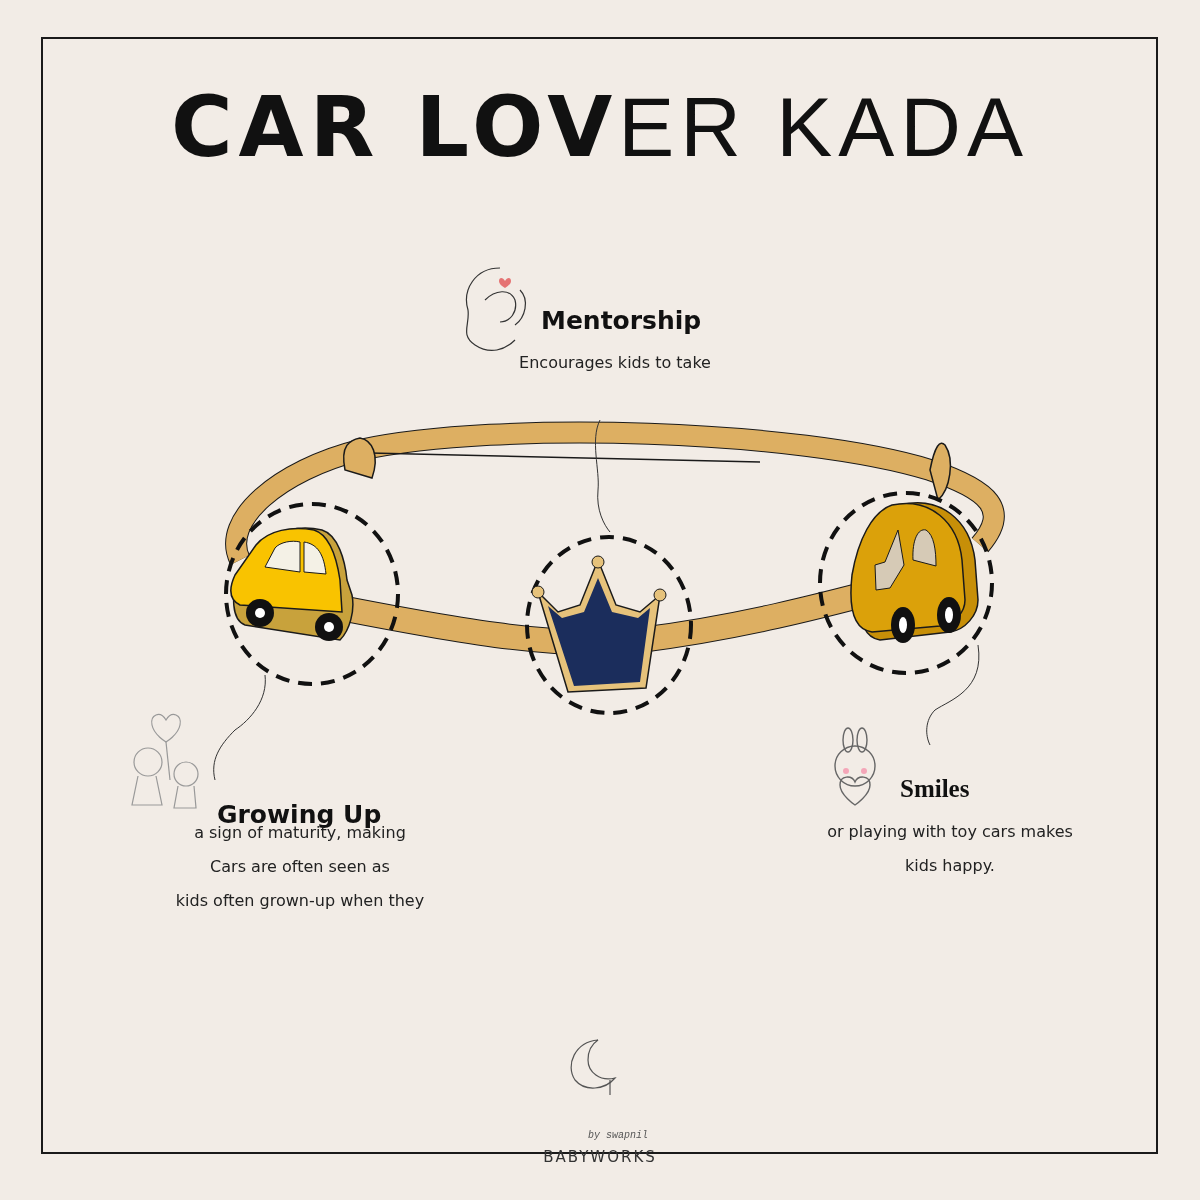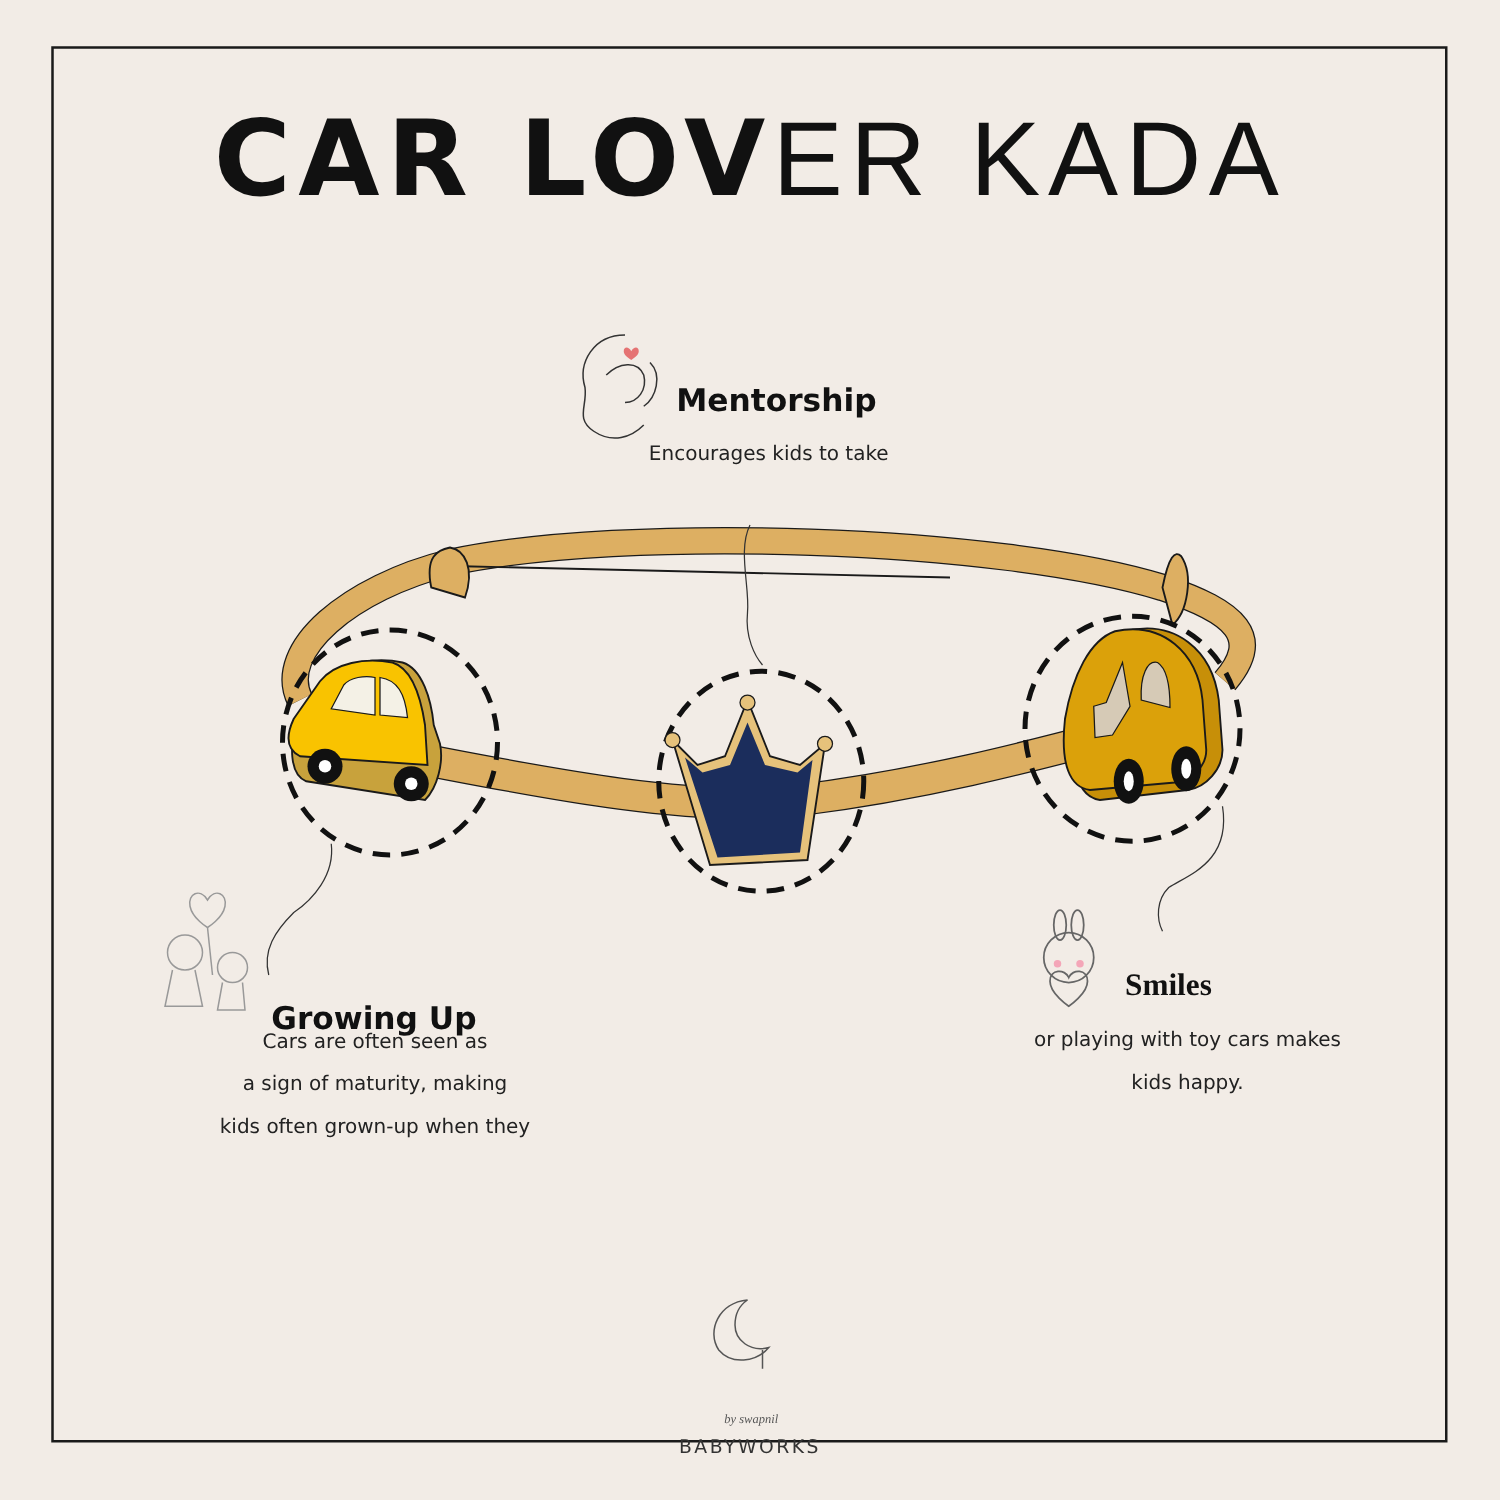--- a/index.html
+++ b/index.html
@@ -6,21 +6,21 @@
   body{width:1200px;height:1200px;background:#f2ece6;position:relative;overflow:hidden;font-family:"DejaVu Sans",sans-serif;color:#111;}
   .frame{position:absolute;left:41px;top:37px;width:1117px;height:1117px;border:2px solid #1a1a1a;box-sizing:border-box;}
   .title{position:absolute;left:0;top:62px;width:1200px;text-align:center;font-family:"DejaVu Sans",sans-serif;font-size:84px;letter-spacing:6px;line-height:90px;margin-top:20px;}
   .title .b{font-weight:900;}
   .title .l{font-weight:300;font-family:"Liberation Sans",sans-serif;}
   .heading{position:absolute;font-weight:900;font-family:"DejaVu Sans",sans-serif;font-size:25px;}
   .desc{position:absolute;text-align:center;font-family:"DejaVu Sans",sans-serif;font-weight:400;font-size:16px;line-height:34px;color:#222;}
   .desc div{white-space:nowrap;}
   svg{position:absolute;left:0;top:0;}
   .logo-text{position:absolute;left:540px;top:1148px;width:120px;text-align:center;font-size:15px;letter-spacing:2px;color:#333;}
-  .logo-sub{position:absolute;left:541px;top:1130px;width:120px;text-align:center;font-size:10px;font-style:italic;color:#555;font-family:Liberation Serif, serif;}
+  .logo-sub{position:absolute;left:528px;top:1130px;width:120px;text-align:right;font-size:10px;font-style:italic;color:#555;font-family:Liberation Mono, monospace;}
 </style>
 </head>
 <body>
 
 <div class="frame"></div>
 
 <div class="title"><span class="b">CAR LOV</span><span class="l">ER KADA</span></div>
 
 <svg width="1200" height="1200">
 
@@ -103,22 +103,22 @@
   </g>
 </svg>
 
 <div class="heading" style="left:525px;top:306px;margin-left:16px;">Mentorship</div>
 <div class="desc" style="left:400px;top:346px;width:430px;">
   <div>Encourages kids to take</div>
 </div>
 
 <div class="heading" style="left:217px;top:800px;">Growing Up</div>
 <div class="desc" style="left:80px;top:816px;width:440px;">
+  <div>a sign of maturity, making</div>
   <div>Cars are often seen as</div>
-  <div>a sign of maturity, making</div>
   <div>kids often grown-up when they</div>
 </div>
 
 <div class="heading" style="left:900px;top:775px;font-family:Liberation Serif, serif;">Smiles</div>
 <div class="desc" style="left:730px;top:815px;width:440px;">
   <div>or playing with toy cars makes</div>
   <div>kids happy.</div>
 </div>
 
 <div class="logo-text">BABYWORKS</div>

